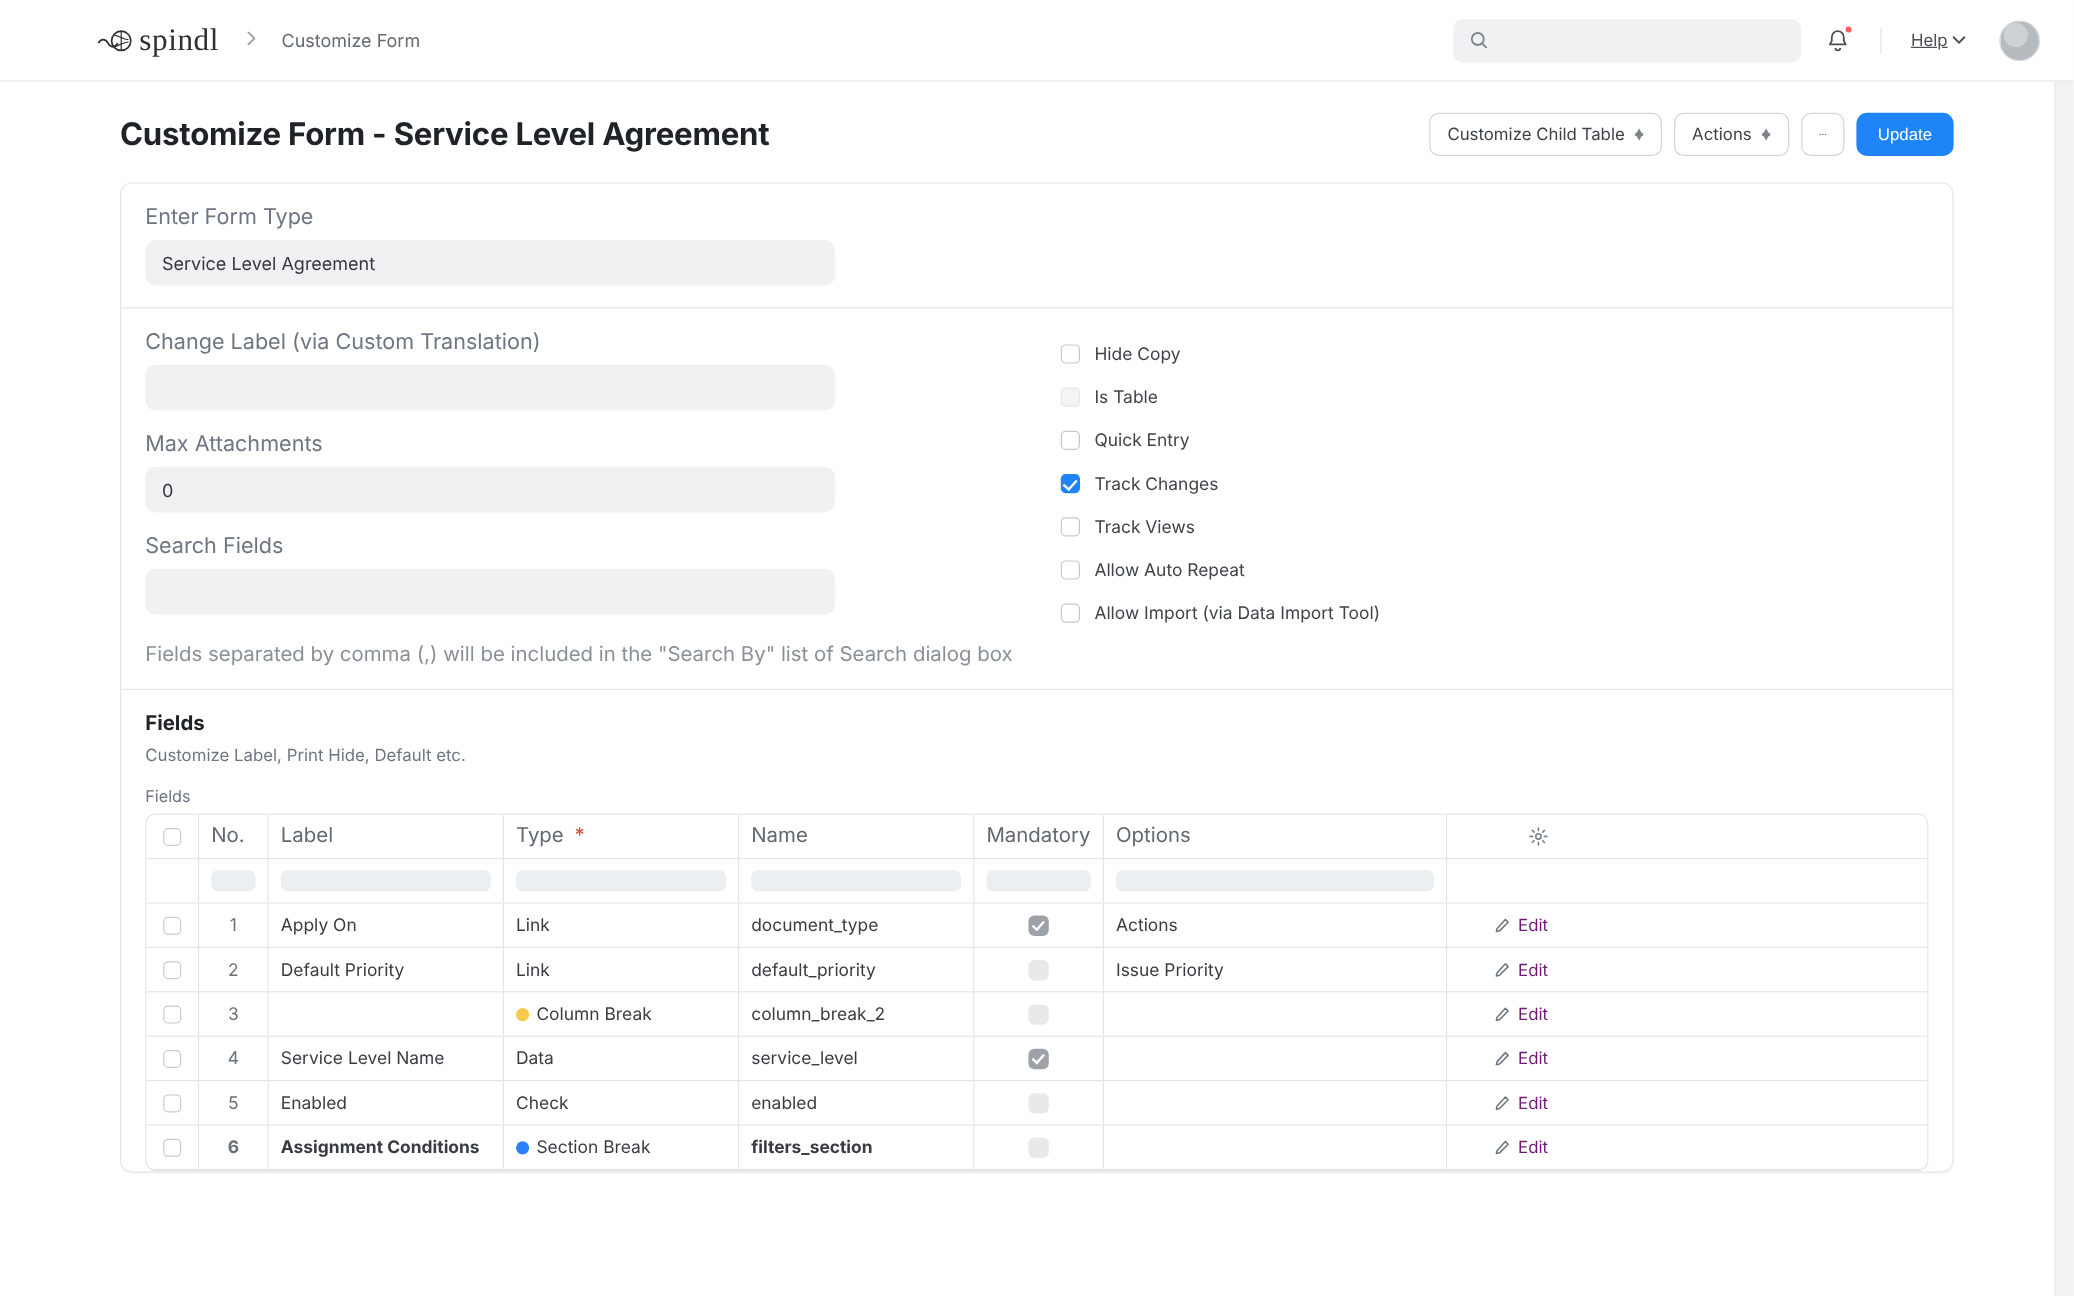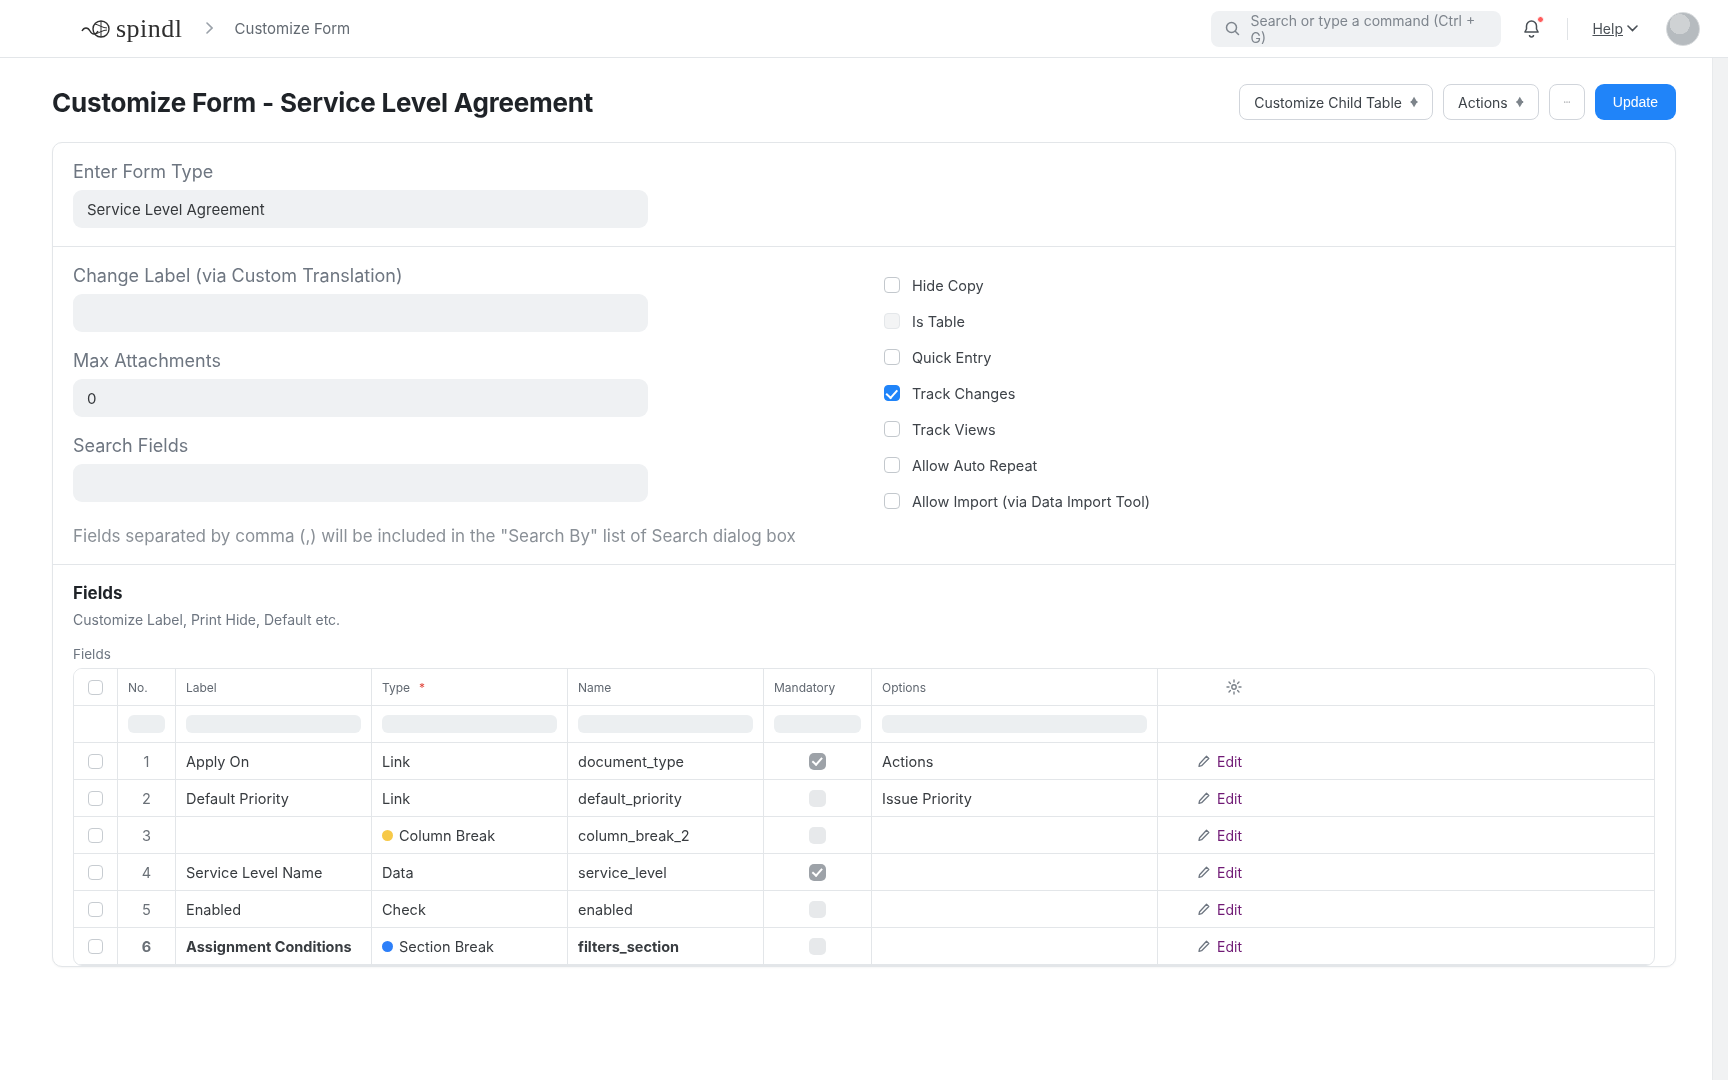--- a/index.html
+++ b/index.html
@@ -31,21 +31,21 @@
   body::after{
     content:"";
     position:absolute;
     top:0;right:0;width:15px;height:100%;
     background:#f1f2f3;
     border-left:1px solid #e8eaec;
   }
 
   
   .nav{
-    height:58px;
+    height:68px;
     display:flex;align-items:center;
     padding:0 28px 0 80px;
     border-bottom:1px solid var(--border);
     gap:18px;
     background:var(--bg);
     position:relative;
     z-index:2;
   }
   .brand{display:flex;align-items:center;gap:6px;color:#2e2e2e;font-weight:600;font-size:24px;letter-spacing:.5px;}
   .brand svg{display:block;}
@@ -58,21 +58,21 @@
     display:flex;align-items:center;gap:10px;padding:0 14px;color:#7e858d;
   }
   .search svg{flex:none;}
   .bell{width:24px;height:24px;display:flex;align-items:center;justify-content:center;color:#4a5056;position:relative;}
   .bell .dot{position:absolute;top:-1px;right:-1px;width:7px;height:7px;border-radius:50%;background:#ff5c5c;border:1.5px solid #fff;}
   .vsep{width:1px;height:22px;background:#e0e3e6;margin:0 6px;}
   .help{display:flex;align-items:center;gap:4px;color:#4a5056;font-size:14px;text-decoration:underline;}
   .avatar{width:34px;height:34px;border-radius:50%;background:radial-gradient(circle at 40% 35%, #cfd2d4 0 35%, #b6bbbf 36% 100%);border:1px solid #d6d9db;margin-left:10px;}
 
   
-  .page{padding:0 52px;}
+  .page{padding:0 100px;}
   .page-head{
     display:flex;align-items:center;justify-content:space-between;
     padding:26px 0 22px;
   }
   .page-title{font-size:26px;font-weight:700;letter-spacing:-.2px;}
   .head-actions{display:flex;align-items:center;gap:10px;}
   .pill-btn{
     height:36px;padding:0 14px;border-radius:8px;background:#fff;border:1px solid var(--border-strong);
     display:flex;align-items:center;gap:8px;color:#3c4248;font-size:14px;cursor:default;
   }
@@ -122,21 +122,21 @@
   
   .fields-block{padding:18px 20px 0;}
   .fields-title{font-size:17px;font-weight:700;margin-bottom:8px;}
   .fields-sub{font-size:14px;color:#6e7681;margin-bottom:18px;}
   .fields-caption{font-size:13.5px;color:#6e7681;margin-bottom:6px;}
 
   .tbl{border:1px solid var(--border);border-radius:9px;overflow:hidden;}
   .tr{display:grid;grid-template-columns:44px 58px 196px 196px 196px 108px 286px 94px;align-items:center;min-height:36px;}
   .tr>div{padding:8px 10px;border-right:1px solid var(--border);display:flex;align-items:center;min-height:36px;gap:6px;}
   .tr>div:last-child{border-right:none;justify-content:flex-end;}
-  .thead{background:#fff;border-bottom:1px solid var(--border);color:#616871;font-size:12px;}
+  .thead{background:#fff;border-bottom:1px solid var(--border);color:#616871;font-size:17px;}
   .tfilter{border-bottom:1px solid var(--border);}
   .tfilter .ph, .thead .ph-sm{height:18px;border-radius:6px;background:#eceff1;width:100%;}
   .tfilter>div:first-child .ph{background:transparent;}
   .thead .conf{justify-content:center;}
   .trow{border-bottom:1px solid var(--border);font-size:14.5px;color:#383c40;}
   .trow:last-child{border-bottom:1px solid var(--border);}
   .trow .num{color:#6a7077;justify-content:center;}
   .trow .typ{font-weight:400;}
   .trow .dot-y{width:11px;height:11px;border-radius:50%;background:#f7c948;flex:none;}
   .trow .dot-b{width:11px;height:11px;border-radius:50%;background:#2d7ff9;flex:none;}
@@ -175,21 +175,20 @@
   </span>
   <span class="crumb">Customize Form</span>
 
   <div class="nav-spacer"></div>
 
   <div class="search">
     <svg width="15" height="15" viewBox="0 0 15 15">
       <circle cx="6.5" cy="6.5" r="5" fill="none" stroke="#7e858d" stroke-width="1.5"></circle>
       <path d="M10.5 10.5l3 3" stroke="#7e858d" stroke-width="1.5" stroke-linecap="round"></path>
     </svg>
-    <span>Search or type a command (Ctrl + G)</span>
   </div>
 
   <div class="bell">
     <svg width="19" height="20" viewBox="0 0 19 20">
       <path d="M9.5 2a5 5 0 0 1 5 5v3l1.6 3H2.9L4.5 10V7a5 5 0 0 1 5-5zM7.5 16a2 2 0 0 0 4 0" fill="none" stroke="#4a5056" stroke-width="1.5" stroke-linejoin="round"></path>
     </svg>
     <span class="dot"></span>
   </div>
 
   <div class="vsep"></div>

